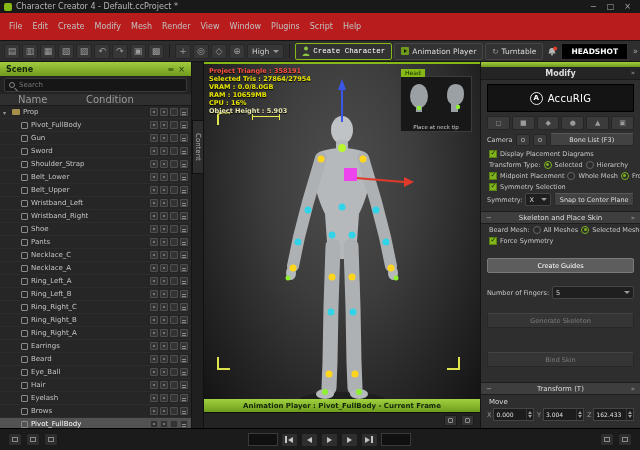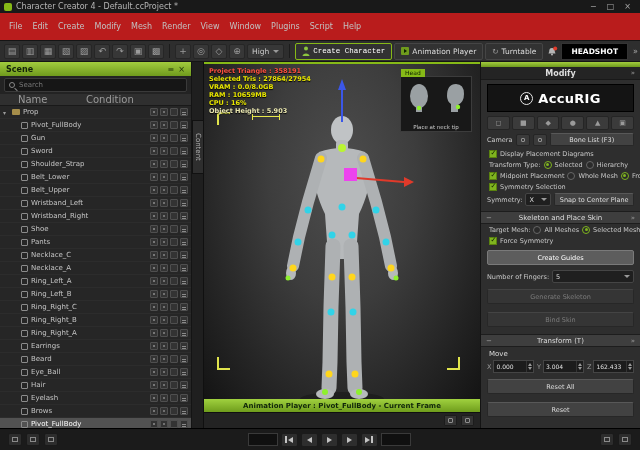--- a/index.html
+++ b/index.html
@@ -89,29 +89,29 @@
   .vs-ic { width:13px; height:11px; background:#343434; border:1px solid #1c1c1c; border-radius:1px; position:relative; }
   .vs-ic::after { content:""; position:absolute; inset:2px 3px; border:1px solid #8e8e8e; border-radius:1px; }
 
   
   .right-panel { width:160px; background:#2e2e2e; border-left:1px solid #141414; display:flex; flex-direction:column; font-size:6.5px; flex:none; }
   .rp-green { height:5px; background:linear-gradient(#a2cc3e,#6f9a1d); flex:none; }
   .rp-title { height:13px; background:#242424; display:flex; align-items:center; justify-content:center; position:relative; font-size:8px; color:#ddd; font-weight:bold; border-bottom:1px solid #191919; flex:none; }
   .rp-title .arrs { position:absolute; right:5px; font-weight:normal; font-size:7px; color:#9a9a9a; }
   .brand { margin:4px 6px 3px; height:28px; background:#141414; border:1px solid #000; display:flex; align-items:center; justify-content:center; gap:5px; flex:none; }
   .brand-logo { width:13px; height:13px; border:1.5px solid #e8e8e8; border-radius:50%; display:flex; align-items:center; justify-content:center; font-size:7px; color:#fff; font-weight:bold; }
-  .brand-name { font-size:13px; color:#fff; font-weight:bold; letter-spacing:0.3px; }
+  .brand-name { font-size:10px; color:#fff; font-weight:normal; letter-spacing:0.3px; }
   .tool-row { display:flex; gap:2px; padding:1px 6px 2px; flex:none; }
   .tool-btn { flex:1; height:14px; background:#3b3b3b; border:1px solid #252525; border-radius:2px; display:flex; align-items:center; justify-content:center; color:#9a9a9a; font-size:7px; }
   .cam-row { display:flex; align-items:center; gap:3px; padding:1px 6px 2px; flex:none; }
   .sm-ic { width:14px; height:12px; background:#3b3b3b; border:1px solid #252525; border-radius:2px; position:relative; flex:none; }
   .sm-ic::after { content:""; position:absolute; inset:3px 4px; border:1px solid #909090; border-radius:1px; }
   .btn { height:13px; background:#424242; border:1px solid #272727; border-top-color:#585858; border-radius:2px; color:#ddd; display:flex; align-items:center; justify-content:center; padding:0 4px; white-space:nowrap; }
   .btn.flex1 { flex:1; }
-  .btn.block { margin:4px 6px; height:15px; flex:none; }
+  .btn.block { margin:12px 6px; height:15px; flex:none; }
   .btn.disabled { color:#7c7c7c; background:#353535; border-top-color:#444; }
   .btn.hl { background:#5d5d5d; border-color:#7a7a7a; color:#fff; }
   .chk-row { display:flex; align-items:center; gap:3px; padding:1.5px 8px; color:#c8c8c8; white-space:nowrap; overflow:hidden; flex:none; }
   .cb { width:8px; height:8px; background:#2a2a2a; border:1px solid #666; position:relative; flex:none; }
   .cb.on { background:#7fb41f; border-color:#5a820f; }
   .cb.on::after { content:"✓"; position:absolute; left:0.5px; top:-1.5px; font-size:7px; color:#122402; }
   .rd { width:8px; height:8px; border:1px solid #666; border-radius:50%; background:#2a2a2a; position:relative; flex:none; }
   .rd.on { border-color:#7fb41f; }
   .rd.on::after { content:""; position:absolute; inset:1.5px; border-radius:50%; background:#7fb41f; }
   .dd { height:13px; background:#1f1f1f; border:1px solid #454545; border-radius:2px; display:flex; align-items:center; justify-content:space-between; padding:0 3px; gap:3px; color:#ddd; }
@@ -666,21 +666,21 @@
         <span class="btn flex1">Snap to Center Plane</span>
       </div>
 
       <div class="section">
         <span class="minus">−</span>
         <span>Skeleton and Place Skin</span>
         <span class="arrs">»</span>
       </div>
 
       <div class="chk-row">
-        <span>Target Mesh:</span>
+        <span>Beard Mesh:</span>
         <span class="rd"></span>
         <span>All Meshes</span>
         <span class="rd on"></span>
         <span>Selected Meshes</span>
       </div>
 
       <div class="chk-row">
         <span class="cb on"></span>
         <span>Force Symmetry</span>
       </div>

